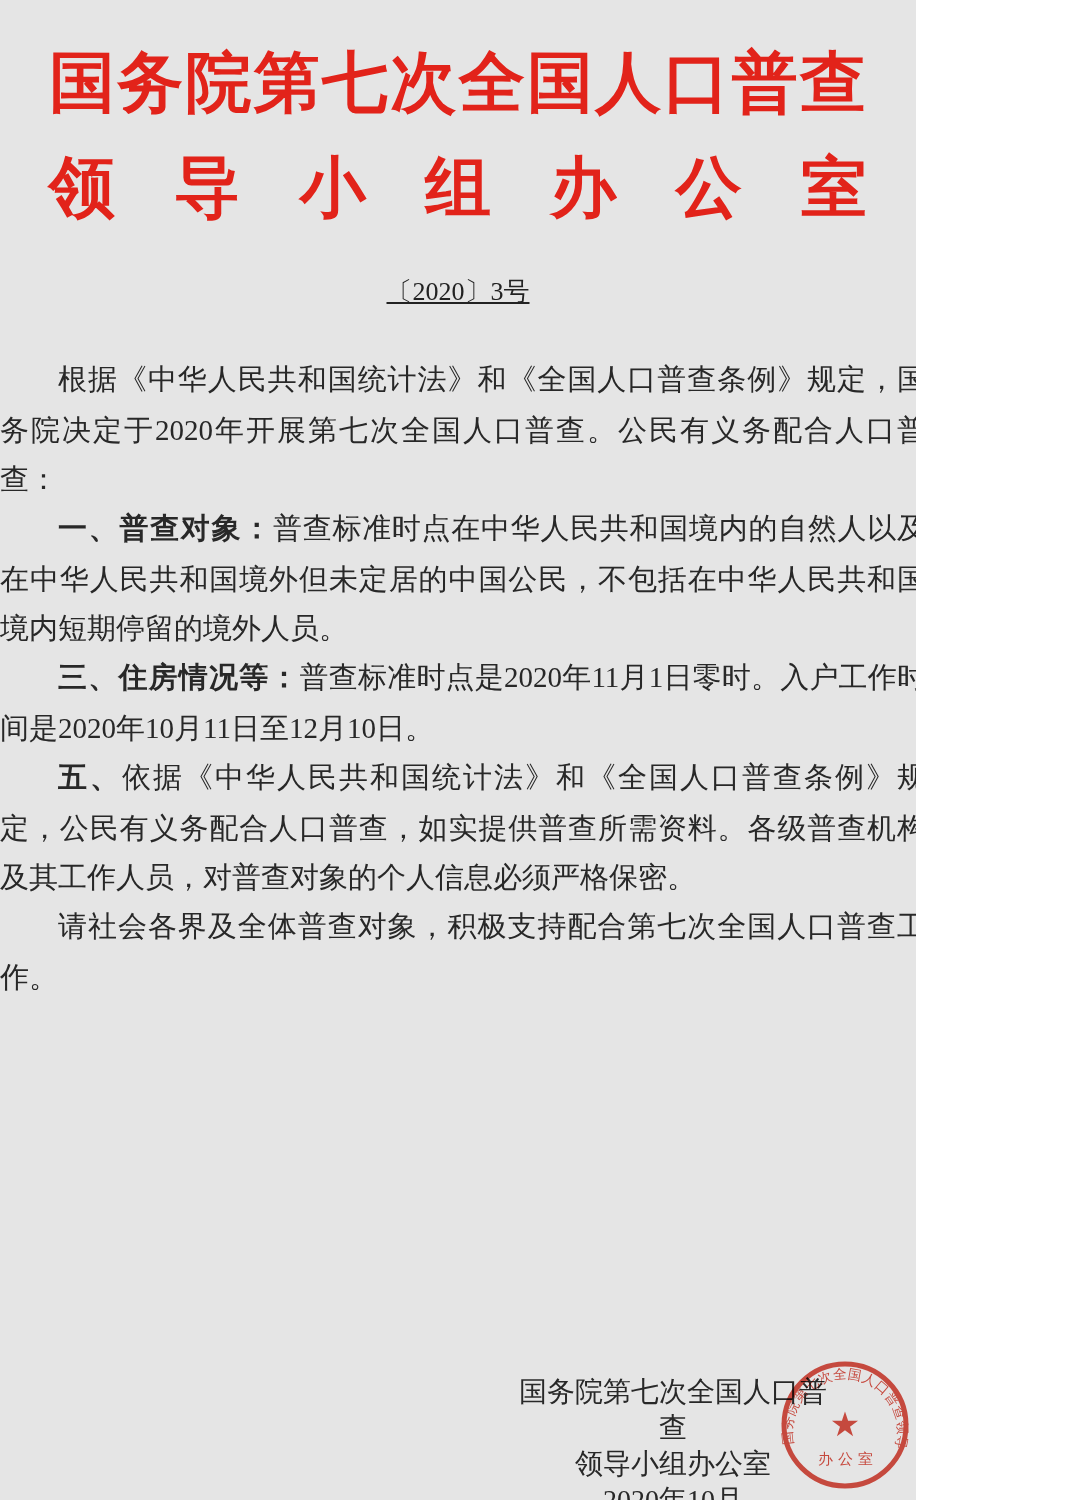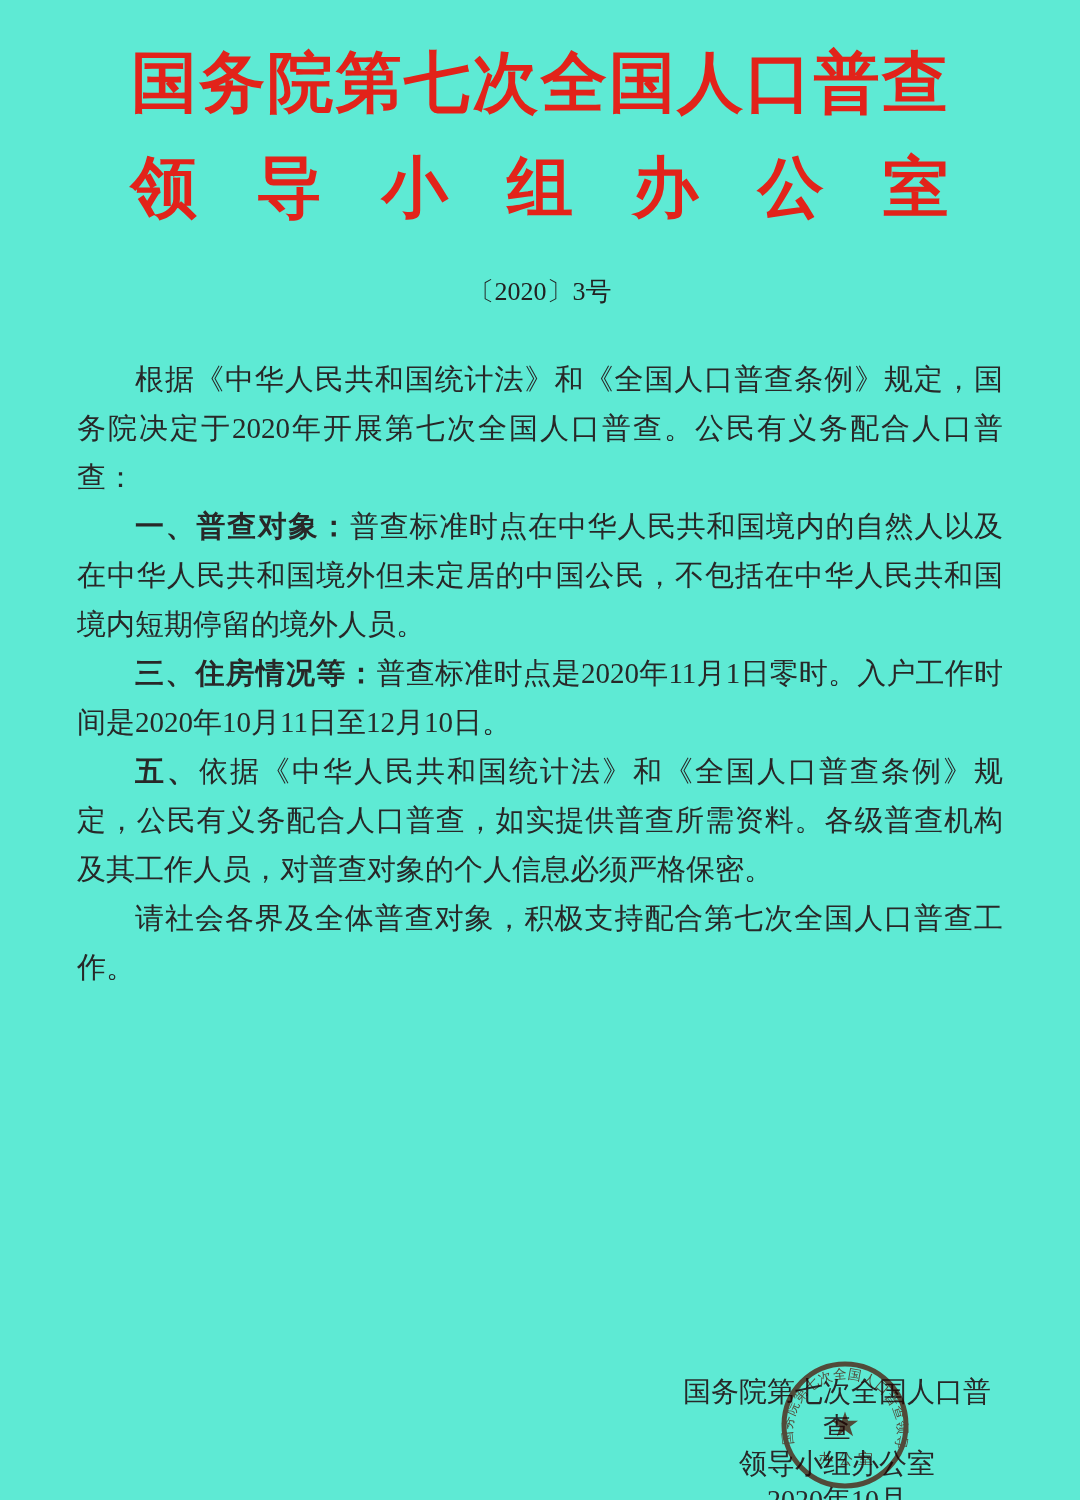--- a/index.html
+++ b/index.html
@@ -3,23 +3,23 @@
 <meta charset="utf-8">
 <style>
   * { margin: 0; padding: 0; box-sizing: border-box; }
   html, body { background: #ffffff; }
   body {
     width: 1080px;
     font-family: "Liberation Serif", "DejaVu Serif", serif;
   }
   .page {
     position: relative;
-    width: 1080px;
+    width: 916px;
     height: 1500px;
-    background: #5eead4;
+    background: #e5e5e5;
     overflow: hidden;
   }
   
   .title-block {
     padding-top: 48px;
     color: #e2231a;
     font-weight: bold;
   }
   .title-line {
     width: 818px;
@@ -37,36 +37,37 @@
     margin: 56px auto 0;
   }
   
   .doc-number {
     margin-top: 54px;
     text-align: center;
     color: #222222;
     font-size: 26px;
     line-height: 30px;
     font-weight: normal;
+    text-decoration: underline;
   }
   
   .body-text {
     width: 926px;
     margin: 48px auto 0;
     color: #282828;
     font-size: 29px;
     line-height: 49px;
     text-align: justify;
   }
   .body-text p {
     text-indent: 2em;
     margin: 0;
   }
   .body-text b {
-    font-family: Liberation Serif, serif;
+    font-family: Liberation Mono, monospace;
     font-weight: bold;
     letter-spacing: 1px;
   }
   
   .signature {
     position: absolute;
     top: 1374px;
     right: 78px;
     width: 330px;
     text-align: center;

